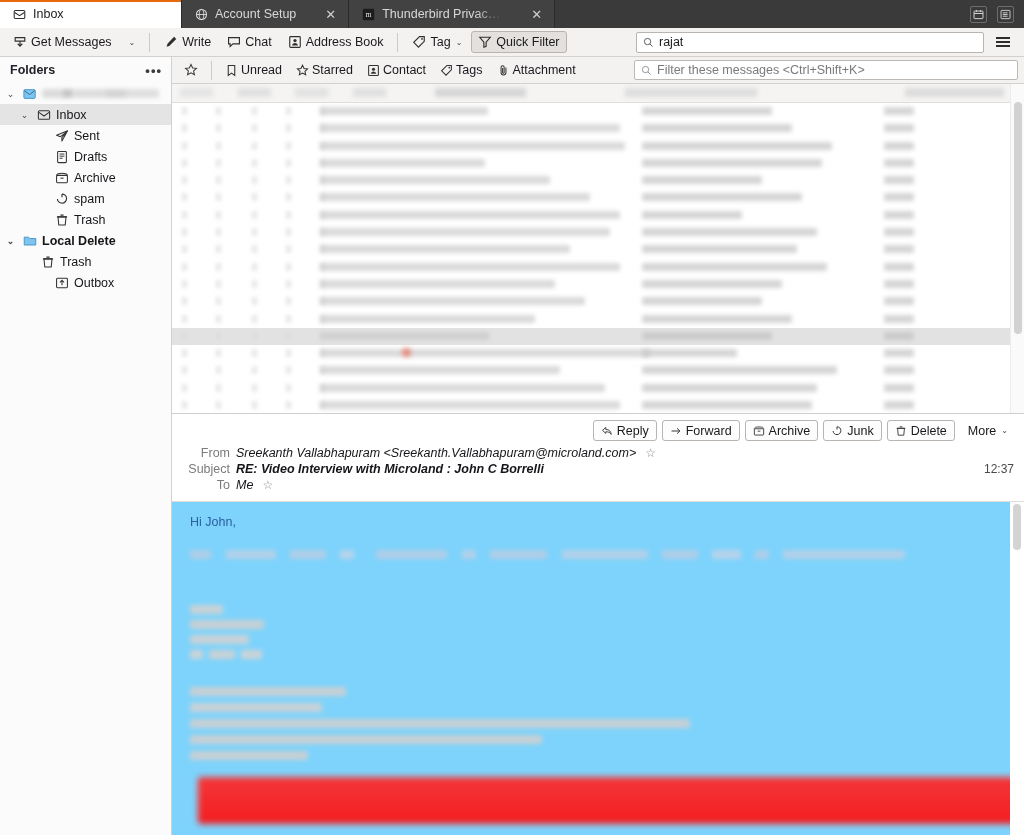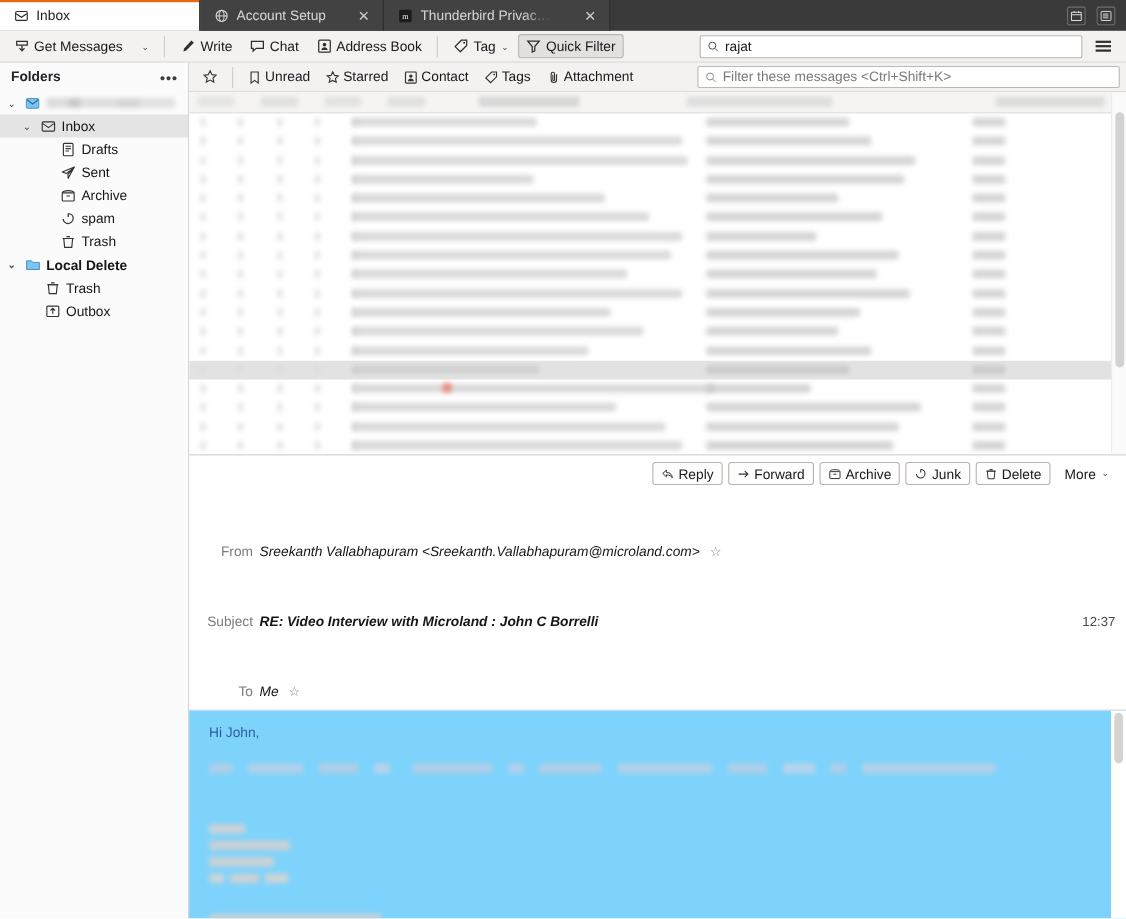--- a/index.html
+++ b/index.html
@@ -137,21 +137,21 @@
 
   
   .msghdr { flex: 0 0 auto; background: #fff; border-bottom: 1px solid #e0dcd9; padding: 4px 0 8px 0; }
   .actionrow { display: flex; justify-content: flex-end; gap: 5px; padding: 2px 8px 4px 8px; }
   .abtn {
     display: flex; align-items: center; gap: 4px; height: 21px; padding: 0 7px;
     border: 1px solid #b9b4b0; border-radius: 3px; background: #fdfdfd;
     font-size: 12.5px; color: #19191e; white-space: nowrap;
   }
   .abtn.plain { border-color: transparent; background: transparent; }
-  .hline { display: flex; align-items: center; padding: 1px 10px 1px 0; gap: 6px; font-size: 12.5px; margin-top: 48px; }
+  .hline { display: flex; align-items: center; padding: 1px 10px 1px 0; gap: 6px; font-size: 12.5px; }
   .hlabel { width: 58px; flex: 0 0 58px; text-align: right; color: #7b7b7b; }
   .hval { color: #16161a; font-style: italic; }
   .hval.bold { font-weight: bold; }
   .star { color: #8d8d8d; font-size: 12px; margin-left: 3px; }
   .htime { margin-left: auto; color: #4a4a4a; font-size: 12px; }
 
   
   .msgbody { flex: 1 1 auto; background: #7dd3fc; position: relative; overflow: hidden; display: flex; min-height: 0;}
   .mbinner { flex: 1 1 auto; position: relative; padding: 13px 0 0 18px; min-width: 0;}
   .greet { color: #2b5f9e; font-size: 12.5px; }
@@ -347,35 +347,35 @@
                 <path d="M2.2 5l5.8 4.2L13.8 5" fill="none" stroke="#333" stroke-width="1.2"></path>
               </svg>
           </span>
           <span>Inbox</span>
         </div>
 
         <div class="frow" style="padding-left:36px">
           <span class="twisty"></span>
           <span class="ficon">
             <svg width="14" height="14" viewBox="0 0 16 16">
+                <path d="M14.4 2L1.8 7.2l4.4 1.6L13 3.6 7.8 9.8l.1 3.9z" fill="none" stroke="#333" stroke-width="1.2" stroke-linejoin="round"></path>
+              </svg>
+          </span>
+          <span>Sent</span>
+        </div>
+
+        <div class="frow" style="padding-left:36px">
+          <span class="twisty"></span>
+          <span class="ficon">
+            <svg width="14" height="14" viewBox="0 0 16 16">
                 <rect x="3" y="1.6" width="10" height="12.8" rx="1" fill="none" stroke="#333" stroke-width="1.2"></rect>
                 <path d="M5.2 4.6h5.6M5.2 7h5.6M5.2 9.4h3.6" stroke="#333" stroke-width="1.1"></path>
               </svg>
           </span>
           <span>Drafts</span>
-        </div>
-
-        <div class="frow" style="padding-left:36px">
-          <span class="twisty"></span>
-          <span class="ficon">
-            <svg width="14" height="14" viewBox="0 0 16 16">
-                <path d="M14.4 2L1.8 7.2l4.4 1.6L13 3.6 7.8 9.8l.1 3.9z" fill="none" stroke="#333" stroke-width="1.2" stroke-linejoin="round"></path>
-              </svg>
-          </span>
-          <span>Sent</span>
         </div>
 
         <div class="frow" style="padding-left:36px">
           <span class="twisty"></span>
           <span class="ficon">
             <svg width="14" height="14" viewBox="0 0 16 16">
                 <rect x="1.8" y="5" width="12.4" height="8.4" rx="1" fill="none" stroke="#333" stroke-width="1.2"></rect>
                 <path d="M1.6 5c.8-1.6 1.6-2.4 6.4-2.4S13.6 3.4 14.4 5" fill="none" stroke="#333" stroke-width="1.2"></path>
                 <path d="M6.2 8.2h3.6" stroke="#333" stroke-width="1.2"></path>
               </svg>
@@ -419,21 +419,21 @@
           <span class="twisty"></span>
           <span class="ficon">
             <svg width="14" height="14" viewBox="0 0 16 16">
                 <path d="M3.4 4.4h9.2l-.9 9.2H4.3z" fill="none" stroke="#333" stroke-width="1.2"></path>
                 <path d="M2.2 4.4h11.6M6.2 2.4h3.6" stroke="#333" stroke-width="1.2"></path>
               </svg>
           </span>
           <span>Trash</span>
         </div>
 
-        <div class="frow" style="padding-left:22px">
+        <div class="frow" style="padding-left:36px">
           <span class="twisty"></span>
           <span class="ficon">
             <svg width="14" height="14" viewBox="0 0 16 16">
                 <rect x="1.8" y="2.6" width="12.4" height="10.8" rx="1" fill="none" stroke="#333" stroke-width="1.2"></rect>
                 <path d="M8 10.6V5M5.6 7.2L8 4.8l2.4 2.4" fill="none" stroke="#333" stroke-width="1.2"></path>
               </svg>
           </span>
           <span>Outbox</span>
         </div>
 

